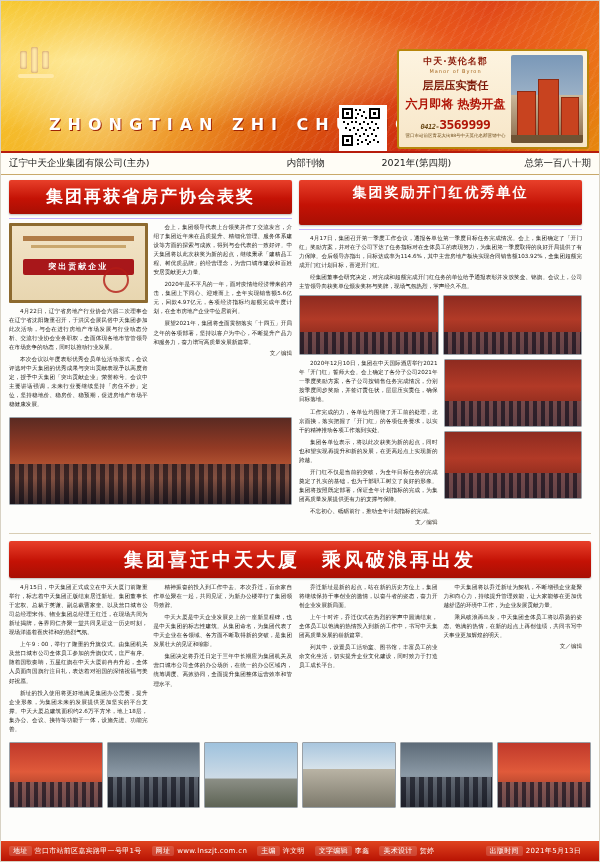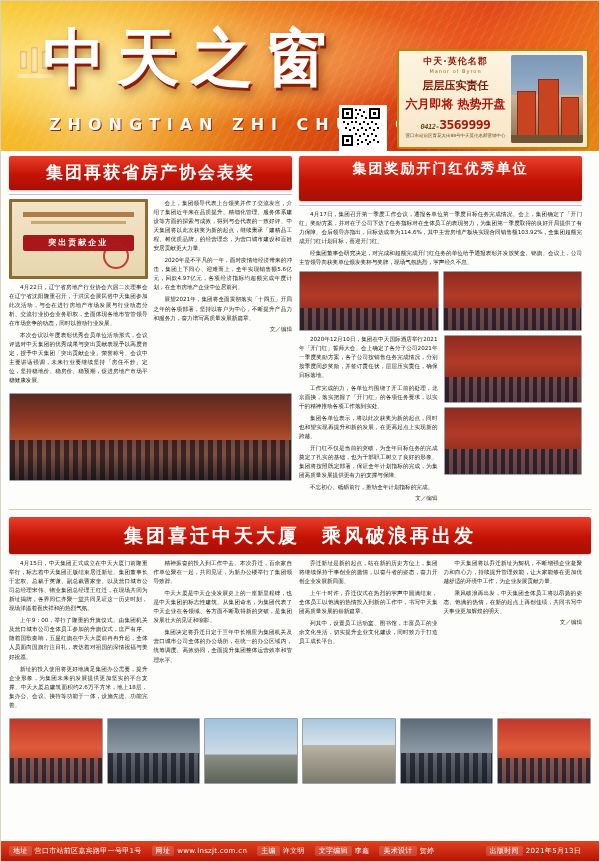--- a/index.html
+++ b/index.html
@@ -173,21 +173,20 @@
     <div class="mh-tex"></div>
     <div class="mh-swirl"></div>
 
     <div class="logo-mark">
       <i></i>
         <i></i>
         <i></i>
         <b></b>
     </div>
 
-    <div class="title-cn">中天之窗</div>
     <div class="title-py">ZHONGTIAN ZHI CHUANG</div>
 
     <div class="qr">
       <svg width="40" height="40" viewBox="0 0 40 40">
         <rect width="40" height="40" fill="#fff"></rect>
         <g fill="#000">
           <rect x="1" y="1" width="11" height="11"></rect>
             <rect x="3" y="3" width="7" height="7" fill="#fff"></rect>
             <rect x="5" y="5" width="3" height="3"></rect>
           <rect x="28" y="1" width="11" height="11"></rect>
@@ -254,20 +253,26 @@
       </div>
       <div class="ad-right">
         <div class="ad-b1"></div>
           <div class="ad-b2"></div>
           <div class="ad-b3"></div>
         <div class="ad-ground"></div>
       </div>
     </div>
   </div>
 
+  <div class="infobar">
+    <div class="ib1">辽宁中天企业集团有限公司(主办)</div>
+    <div class="ib2">内部刊物</div>
+    <div class="ib3">2021年(第四期)</div>
+    <div class="ib4">总第一百八十期</div>
+  </div>
 
   <div class="content">
 
     <div class="row">
 
       <div class="col-left">
         <div class="hdr-wrap">
           <div class="banner b1">集团再获省房产协会表奖</div>
         </div>
 

